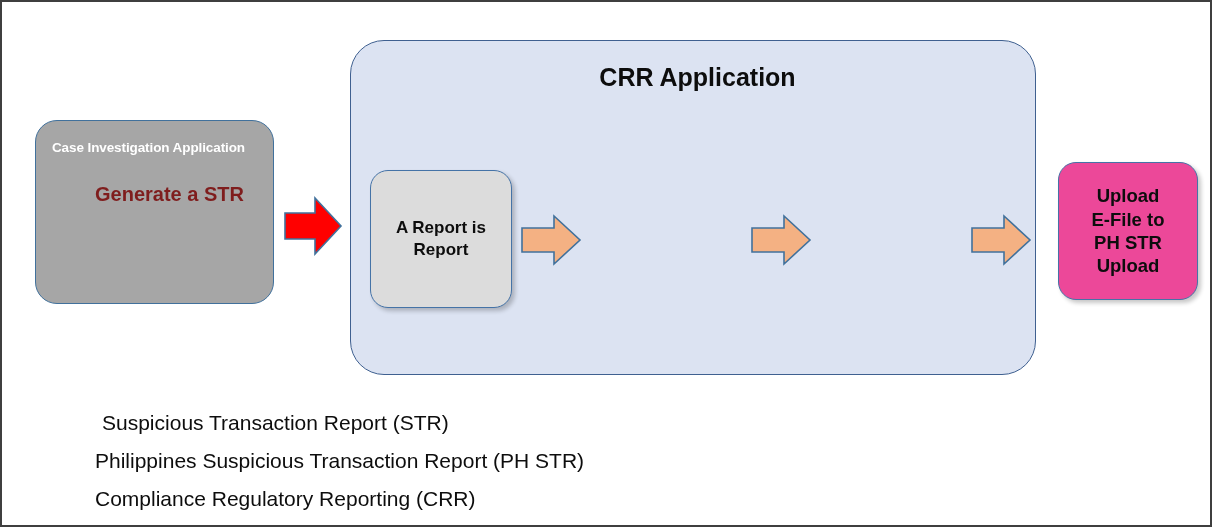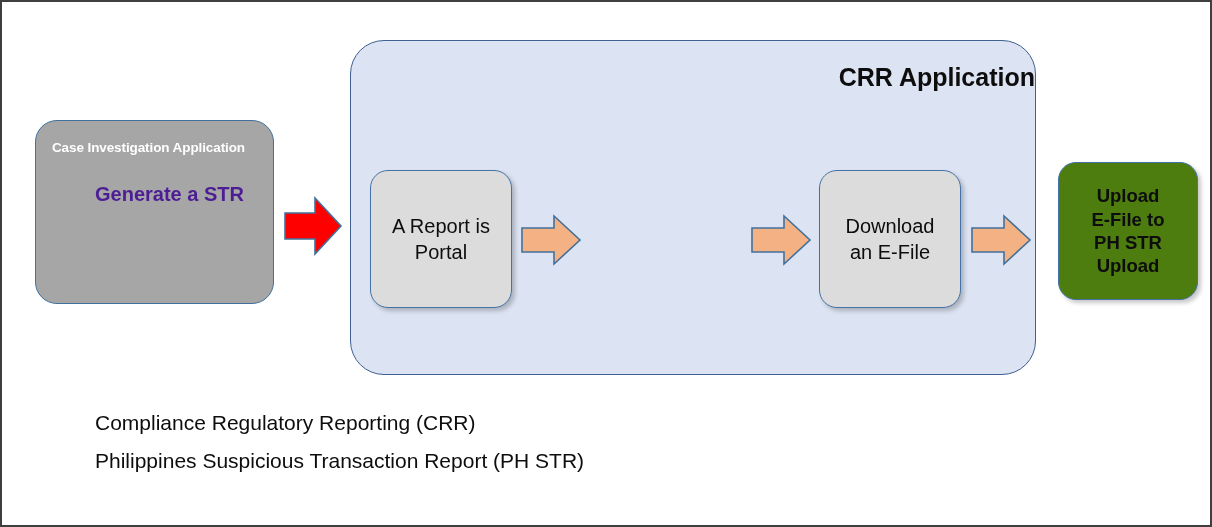--- a/index.html
+++ b/index.html
@@ -42,21 +42,21 @@
     font-size: 13.5px;
     font-weight: bold;
     letter-spacing: -0.1px;
   }
   .src-box-title {
     position: absolute;
     left: 0;
     right: 0;
     top: 62px;
     text-align: center;
-    color: #4c1d95;
+    color: #7f1d1d;
     font-size: 20px;
     font-weight: bold;
     padding-left: 30px;
   }
 
   
   .red-arrow {
     position: absolute;
     left: 281px;
     top: 193px;
@@ -74,21 +74,21 @@
     background: #dce3f2;
     border: 1.6px solid #3f6090;
     border-radius: 34px;
     box-sizing: border-box;
   }
   .crr-title {
     position: absolute;
     left: 0;
     right: 0;
     top: 22px;
-    text-align: right;
+    text-align: center;
     color: #0d0d0d;
     font-size: 25px;
     font-weight: bold;
     margin-left: 9px;
   }
 
   
   .step-box {
     position: absolute;
     top: 168px;
@@ -96,36 +96,36 @@
     height: 138px;
     background: #dcdcdc;
     border: 1.3px solid #4573a7;
     border-radius: 18px;
     box-sizing: border-box;
     display: flex;
     align-items: center;
     justify-content: center;
     text-align: center;
     color: #0d0d0d;
-    font-size: 20px;
-    font-weight: normal;
+    font-size: 17px;
+    font-weight: bold;
     line-height: 1.30;
     box-shadow: 3px 3px 4px rgba(0,0,0,0.22);
   }
   .step-box.s1 { left: 368px; }
   .step-box.s2 { left: 588px; }
   .step-box.s3 { left: 817px; }
 
   .final-box {
     position: absolute;
     left: 1056px;
     top: 160px;
     width: 140px;
     height: 138px;
-    background: #4d7c0f;
+    background: #ec4899;
     border: 1.3px solid #4573a7;
     border-radius: 18px;
     box-sizing: border-box;
     display: flex;
     align-items: center;
     justify-content: center;
     text-align: center;
     color: #0d0d0d;
     font-size: 18.5px;
     font-weight: bold;
@@ -175,57 +175,52 @@
     </svg>
   </div>
 
   <div class="crr-panel">
     <div class="crr-title">CRR Application</div>
   </div>
 
   <div class="step-box s1">
     <span>
       <span>A Report is</span><br>
-      <span>Portal</span>
+      <span>Report</span>
     </span>
   </div>
 
   <div class="orange-arrow a1">
     <svg width="62" height="52" viewBox="0 0 62 52" xmlns="http://www.w3.org/2000/svg">
       <polygon points="2,14 34,14 34,2 60,26 34,50 34,38 2,38" fill="#F4B183" stroke="#41719C" stroke-width="1.6"></polygon>
     </svg>
   </div>
 
 
   <div class="orange-arrow a2">
     <svg width="62" height="52" viewBox="0 0 62 52" xmlns="http://www.w3.org/2000/svg">
       <polygon points="2,14 34,14 34,2 60,26 34,50 34,38 2,38" fill="#F4B183" stroke="#41719C" stroke-width="1.6"></polygon>
     </svg>
   </div>
 
-  <div class="step-box s3">
-    <span>
-      <span>Download</span><br>
-      <span>an E-File</span>
-    </span>
-  </div>
 
   <div class="orange-arrow a3">
     <svg width="62" height="52" viewBox="0 0 62 52" xmlns="http://www.w3.org/2000/svg">
       <polygon points="2,14 34,14 34,2 60,26 34,50 34,38 2,38" fill="#F4B183" stroke="#41719C" stroke-width="1.6"></polygon>
     </svg>
   </div>
 
   <div class="final-box">
     <span>
       <span>Upload</span><br>
       <span>E-File to</span><br>
       <span>PH STR</span><br>
       <span>Upload</span>
     </span>
   </div>
 
   <div class="legend">
+    <div class="legend-line indent">Suspicious Transaction Report (STR)</div>
+    <div class="legend-line">Philippines Suspicious Transaction Report (PH STR)</div>
     <div class="legend-line">Compliance Regulatory Reporting (CRR)</div>
-    <div class="legend-line">Philippines Suspicious Transaction Report (PH STR)</div>
   </div>
 
 </div>
 
 </body></html>

